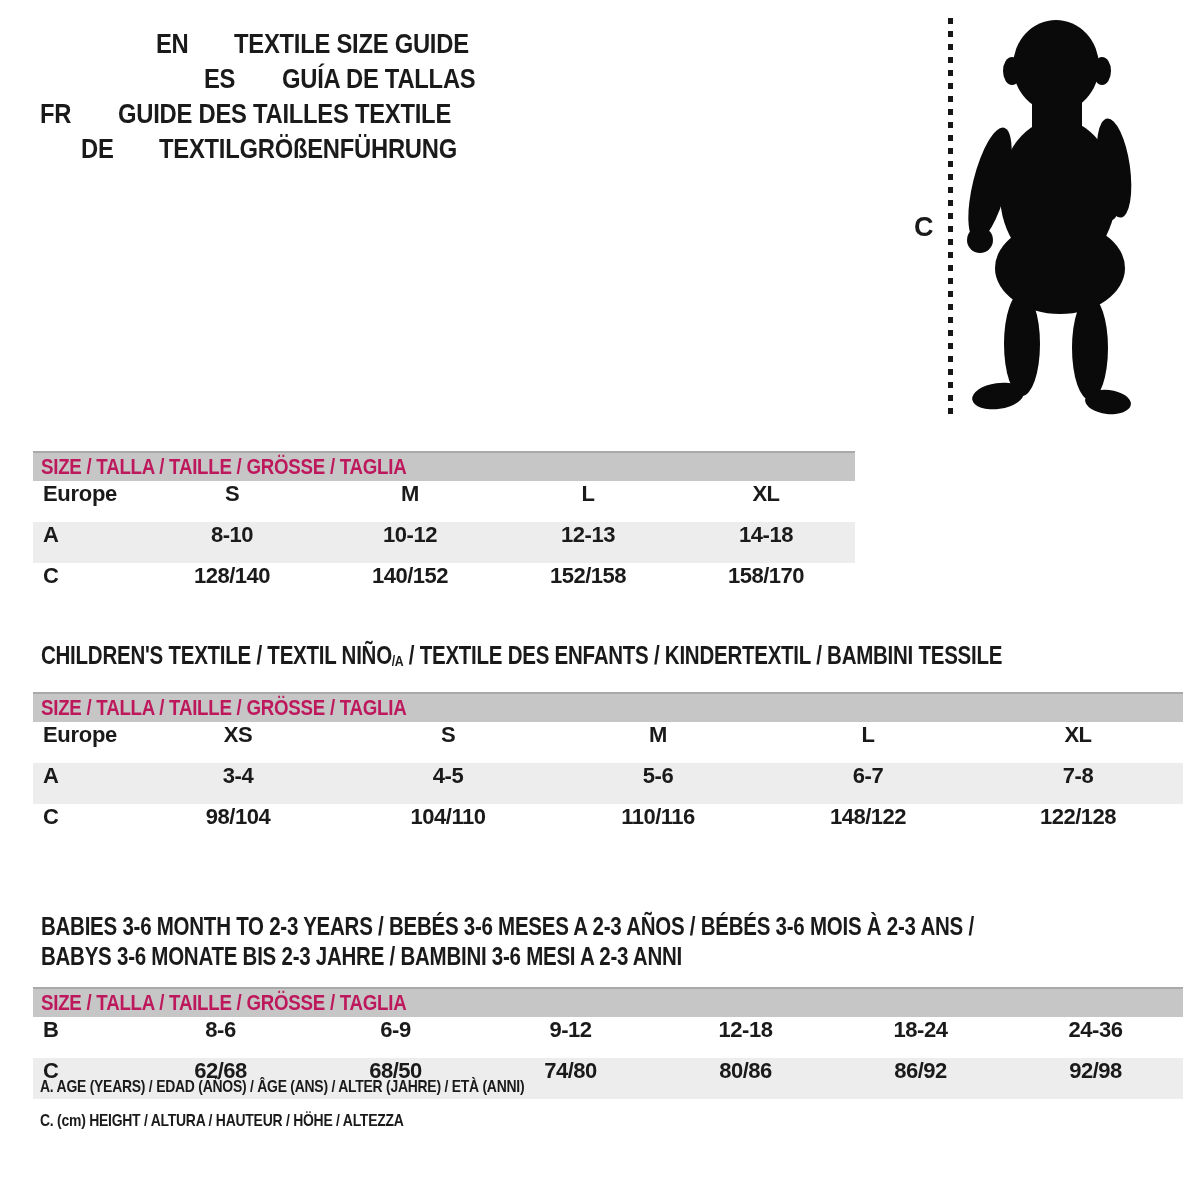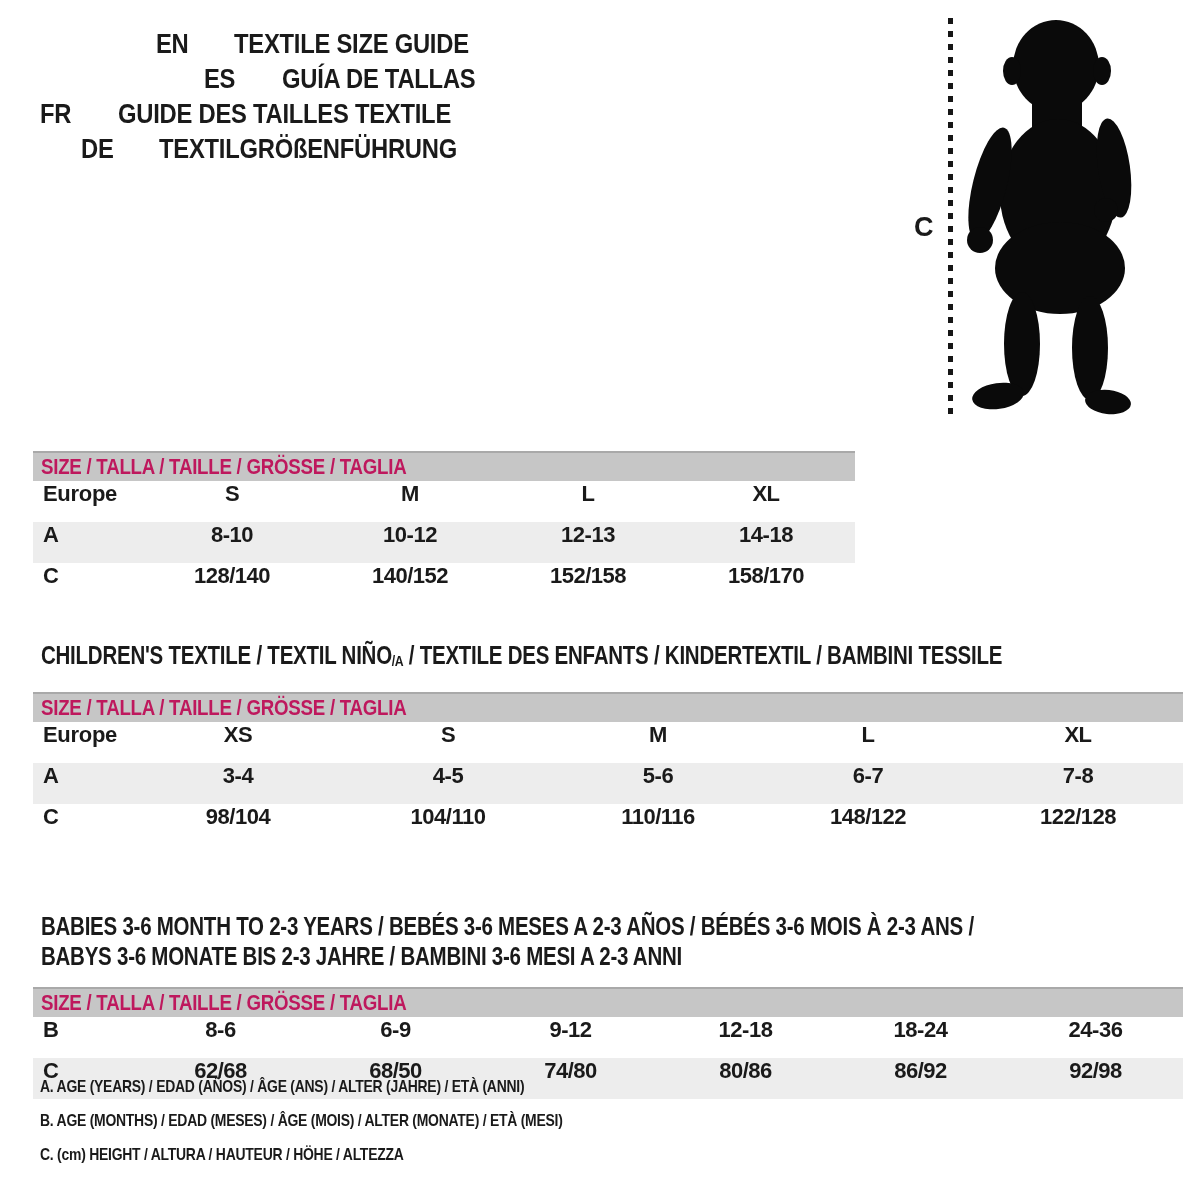--- a/index.html
+++ b/index.html
@@ -187,18 +187,15 @@
         <span class="tcell">92/98</span>
       </div>
     </div>
 </div>
 
 <div class="legend">
   <div class="legend-line">
     <span class="cond82">A. AGE (YEARS) / EDAD (AÑOS) / ÂGE (ANS) / ALTER (JAHRE) / ETÀ (ANNI)</span>
   </div>
   <div class="legend-line">
-    <span class="cond82">B. AGE (MONTHS) / EDAD (MESES) / ÂGE (MOIS) / ALTER (MONATE) / ETÀ (MESI)</span>
-  </div>
-  <div class="legend-line">
     <span class="cond82">C. (cm) HEIGHT / ALTURA / HAUTEUR / HÖHE / ALTEZZA</span>
   </div>
 </div>
 
 </body></html>

